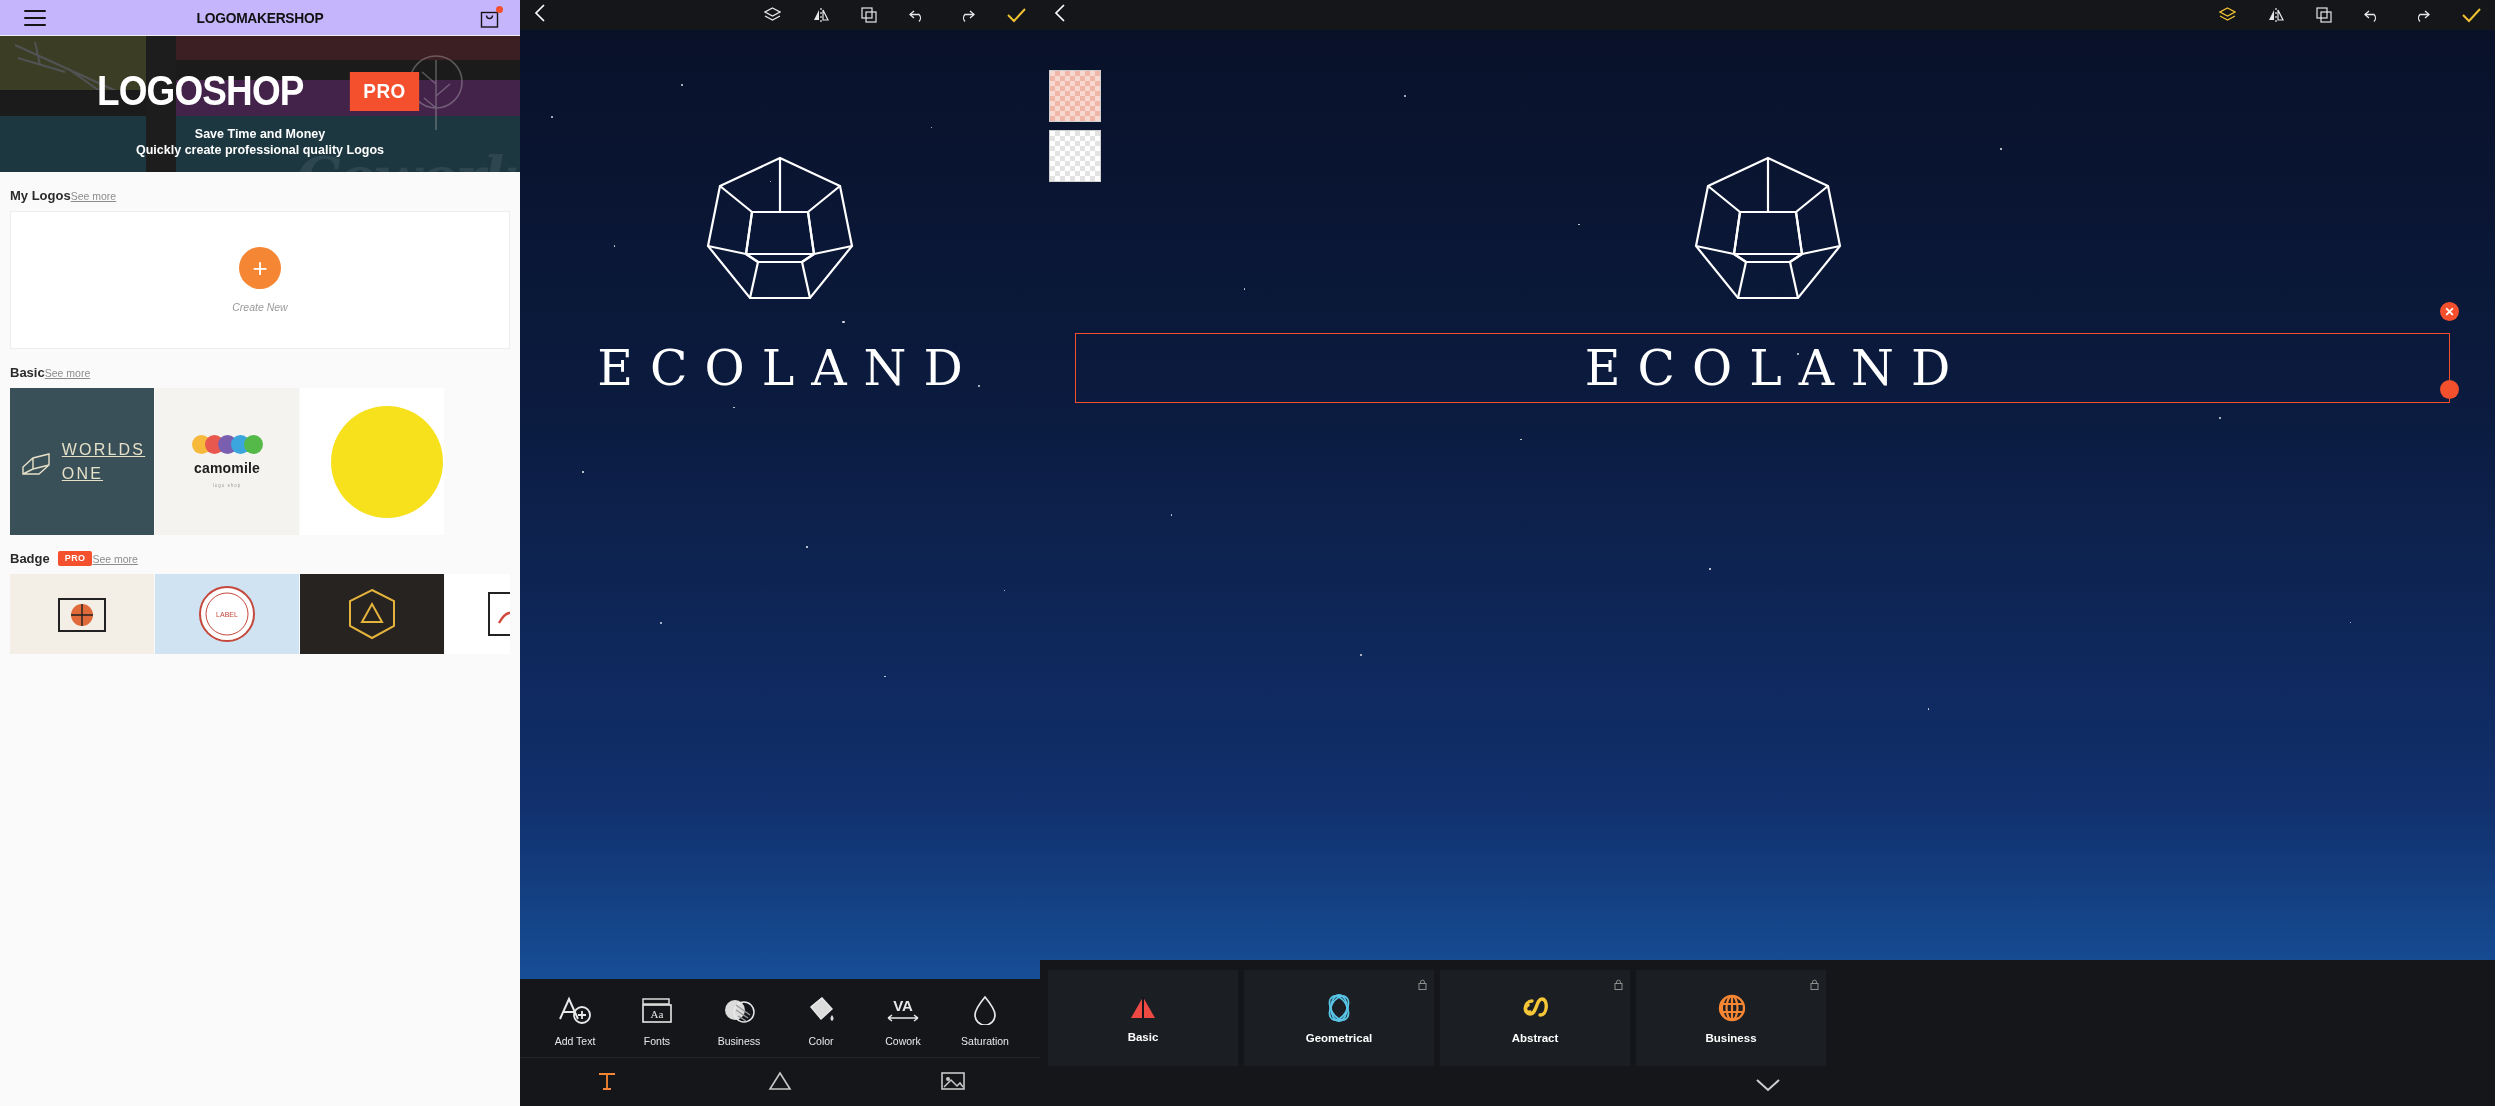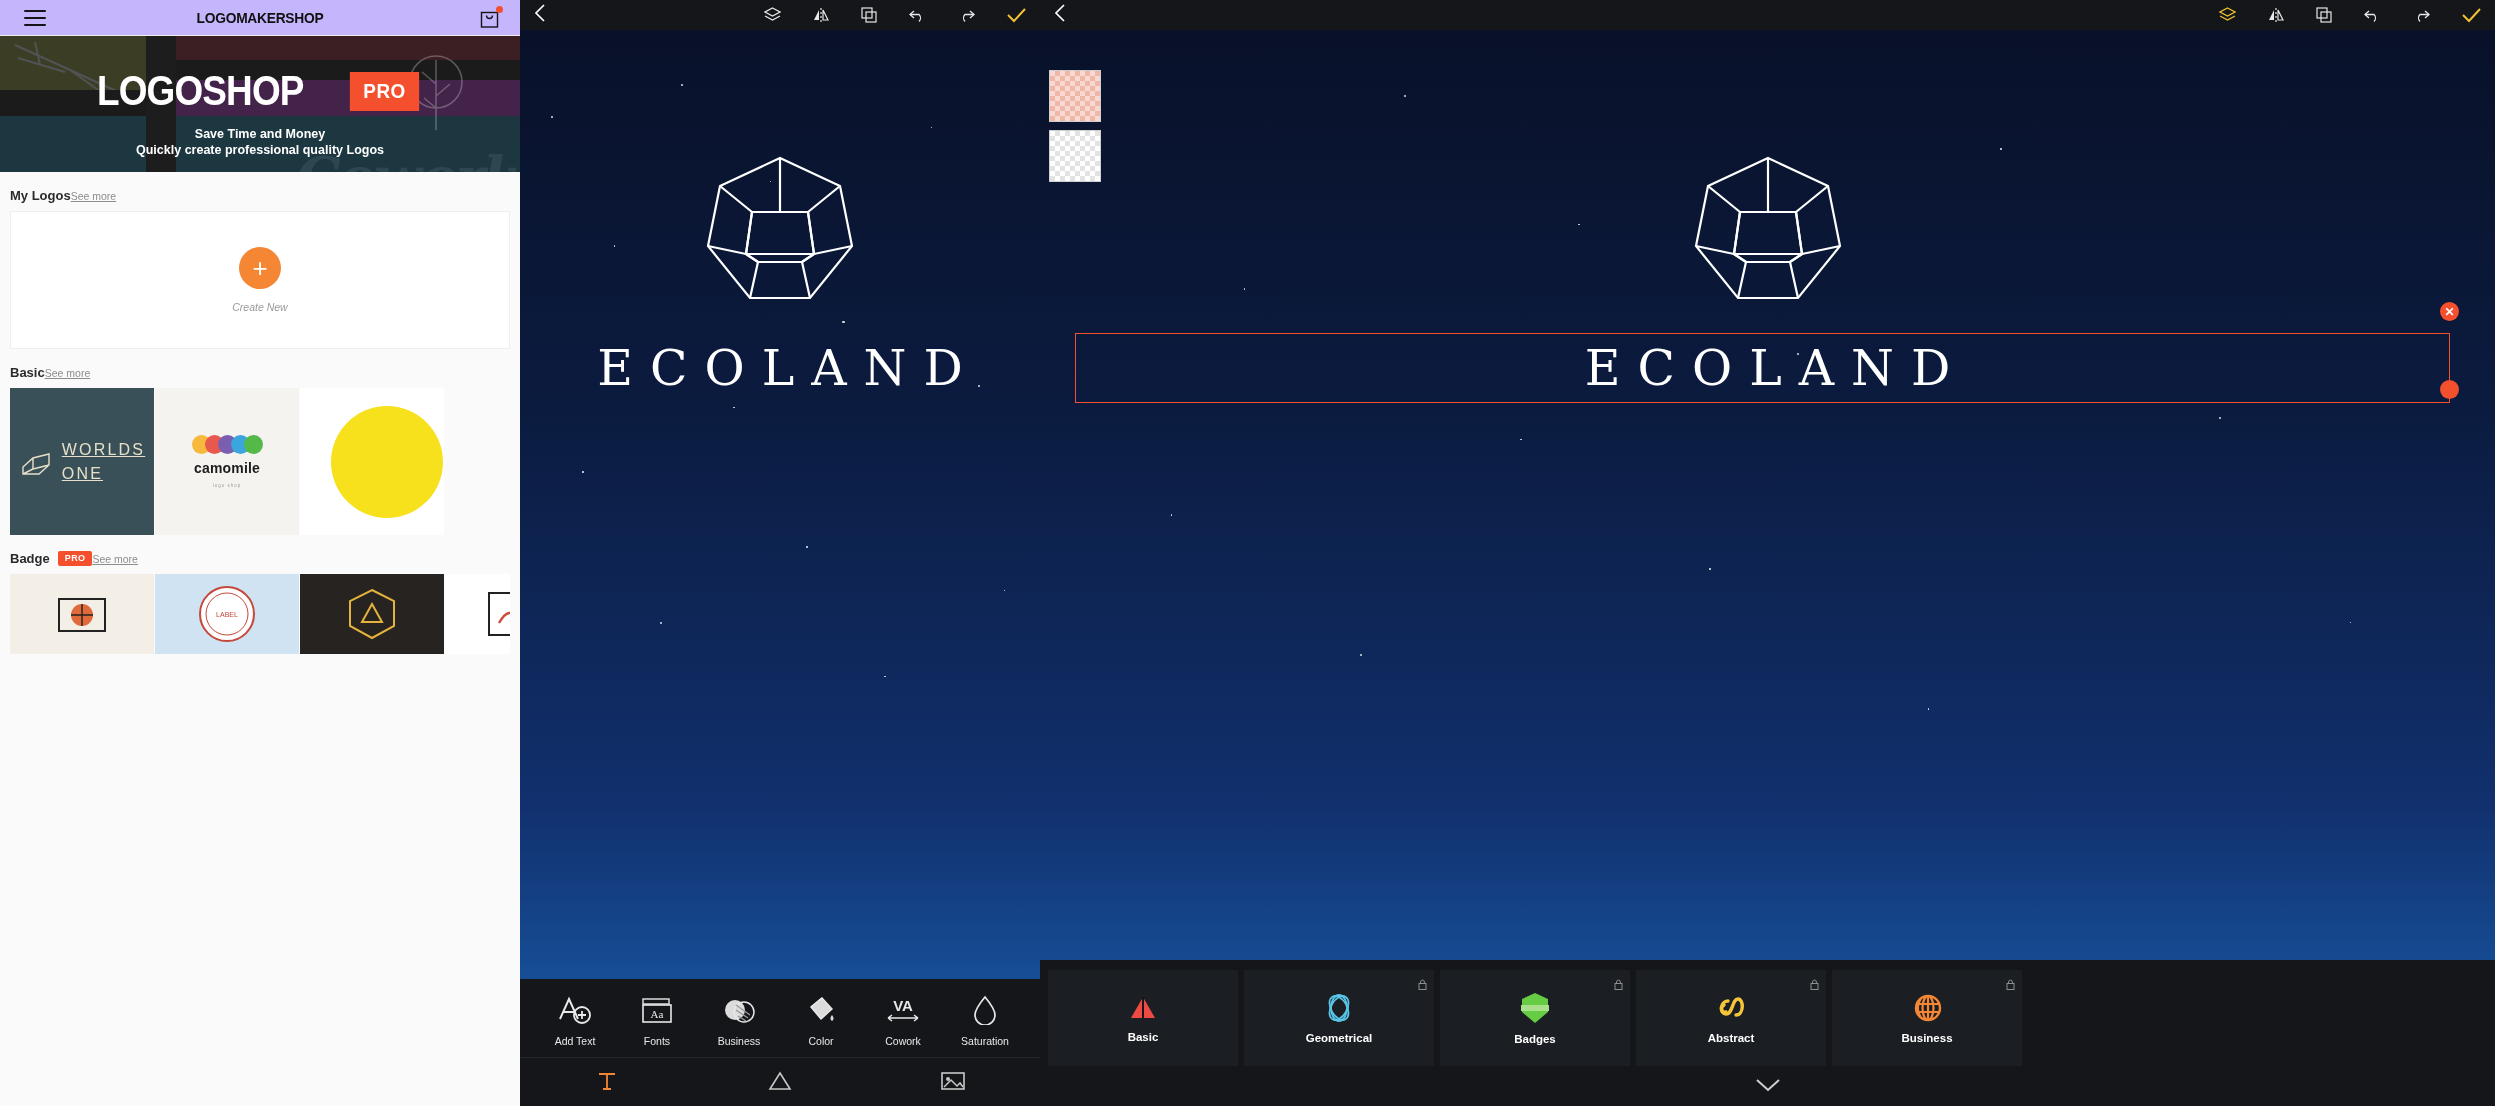--- a/index.html
+++ b/index.html
@@ -563,33 +563,20 @@
             </svg>
           <span class="lbl">Geometrical</span>
         </div>
         <div class="cat">
           <span class="lock">
             <svg width="9" height="11" viewBox="0 0 9 11">
                 <rect x="1" y="4.5" width="7" height="6" fill="none" stroke="#8e8e8e" stroke-width="1"></rect>
                 <path d="M2.6 4.5 V3 a1.9 1.9 0 0 1 3.8 0 V4.5" fill="none" stroke="#8e8e8e" stroke-width="1"></path>
               </svg>
           </span>
-          <svg width="28" height="32" viewBox="0 0 28 32">
-              <path d="M14 1 L27 7 V20 L14 31 L1 20 V7 Z" fill="#66cc44"></path>
-              <rect x="0" y="13" width="28" height="6" fill="#a8e08c"></rect>
-            </svg>
-          <span class="lbl">Badges</span>
-        </div>
-        <div class="cat">
-          <span class="lock">
-            <svg width="9" height="11" viewBox="0 0 9 11">
-                <rect x="1" y="4.5" width="7" height="6" fill="none" stroke="#8e8e8e" stroke-width="1"></rect>
-                <path d="M2.6 4.5 V3 a1.9 1.9 0 0 1 3.8 0 V4.5" fill="none" stroke="#8e8e8e" stroke-width="1"></path>
-              </svg>
-          </span>
           <svg width="32" height="30" viewBox="0 0 32 30">
               <g fill="none" stroke="#f5c638" stroke-width="3.4" stroke-linecap="round">
                 <path d="M13 8 C5 8 4 21 11 21 C18 21 17 6 23 6 C29 6 29 22 21 22"></path>
                 <path d="M9 12 C5 14 6 20 11 19"></path>
               </g>
             </svg>
           <span class="lbl">Abstract</span>
         </div>
         <div class="cat">
           <span class="lock">

